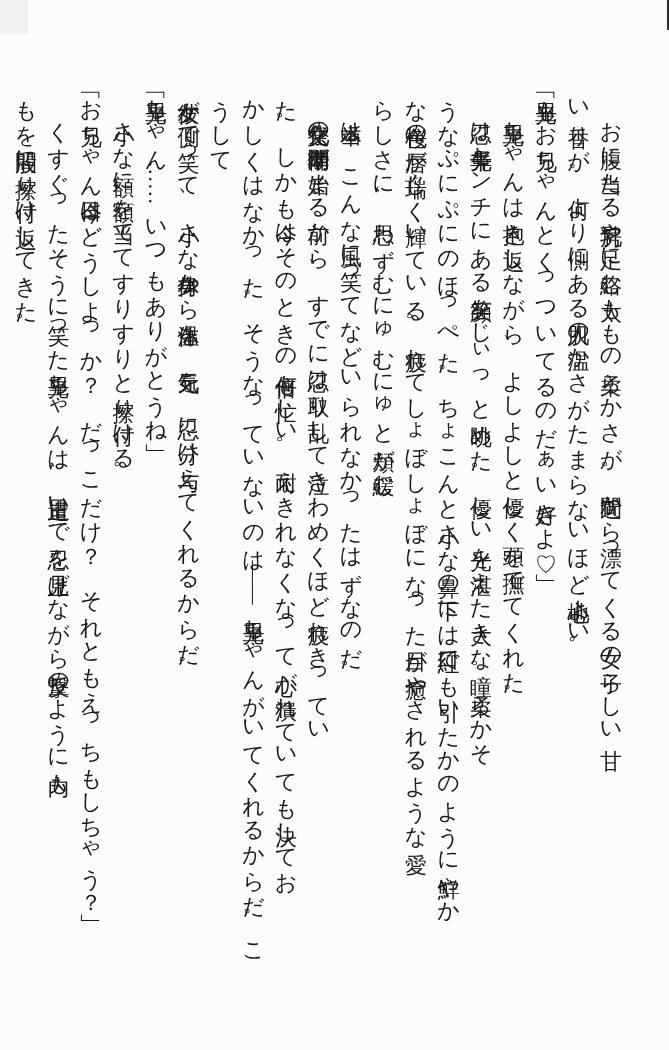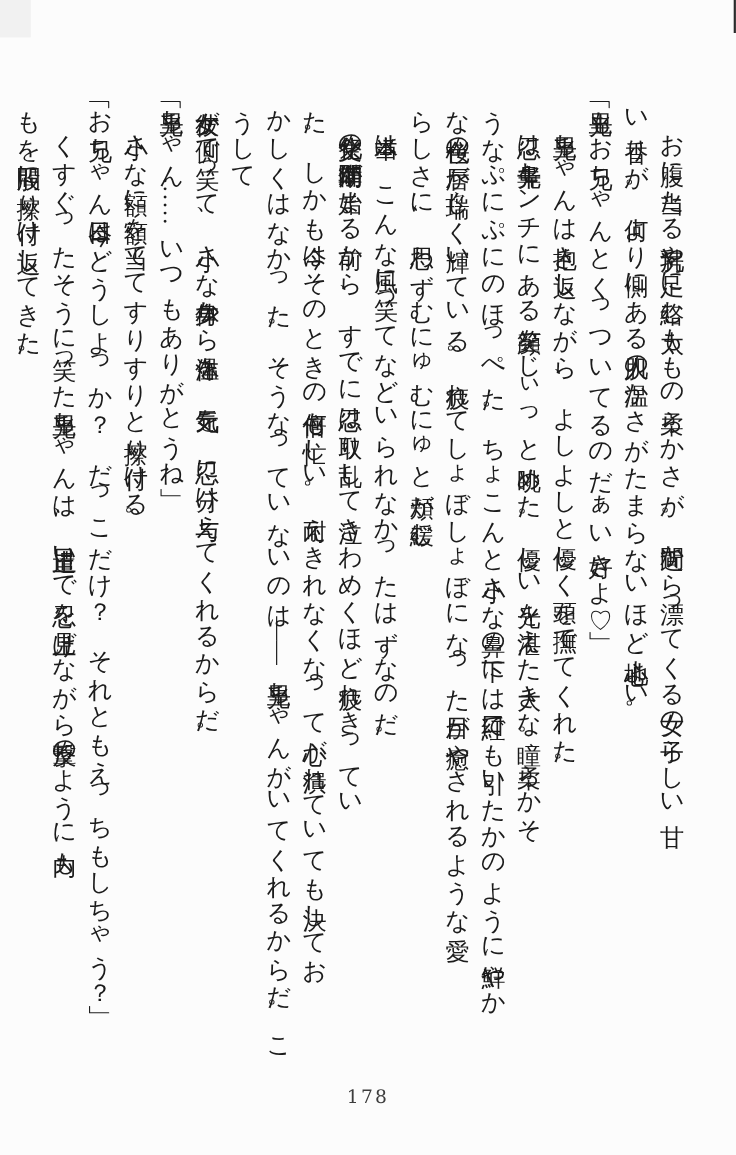--- a/index.html
+++ b/index.html
@@ -89,14 +89,13 @@
       <p class="column">た。しかも今はそのときの何倍も忙しい。耐えきれなくなって心が潰れていても決してお</p>
       <p class="column">かしくはなかった。そうなっていないのは――光里ちゃんがいてくれるからだ。こうして</p>
       <p class="column">彼女が側で笑って、小さな身体から体温を、元気を、忍に分け与えてくれるからだ。</p>
       <p class="column">「光里ちゃん……いつもありがとうね」</p>
       <p class="column">　小さな額に額を当ててすりすりと擦り付ける。</p>
       <p class="column">「お兄ちゃん今日はどうしよっか？　だっこだけ？　それともえっちもしちゃう？」</p>
       <p class="column">　くすぐったそうに笑った光里ちゃんは、上目遣いで忍を見上げながら反撃のように内も</p>
       <p class="column">もを股間に擦り付け返してきた。</p>
     </div>
 
-  <div class="page-number">178</div>
 </div>
 
 </body></html>

